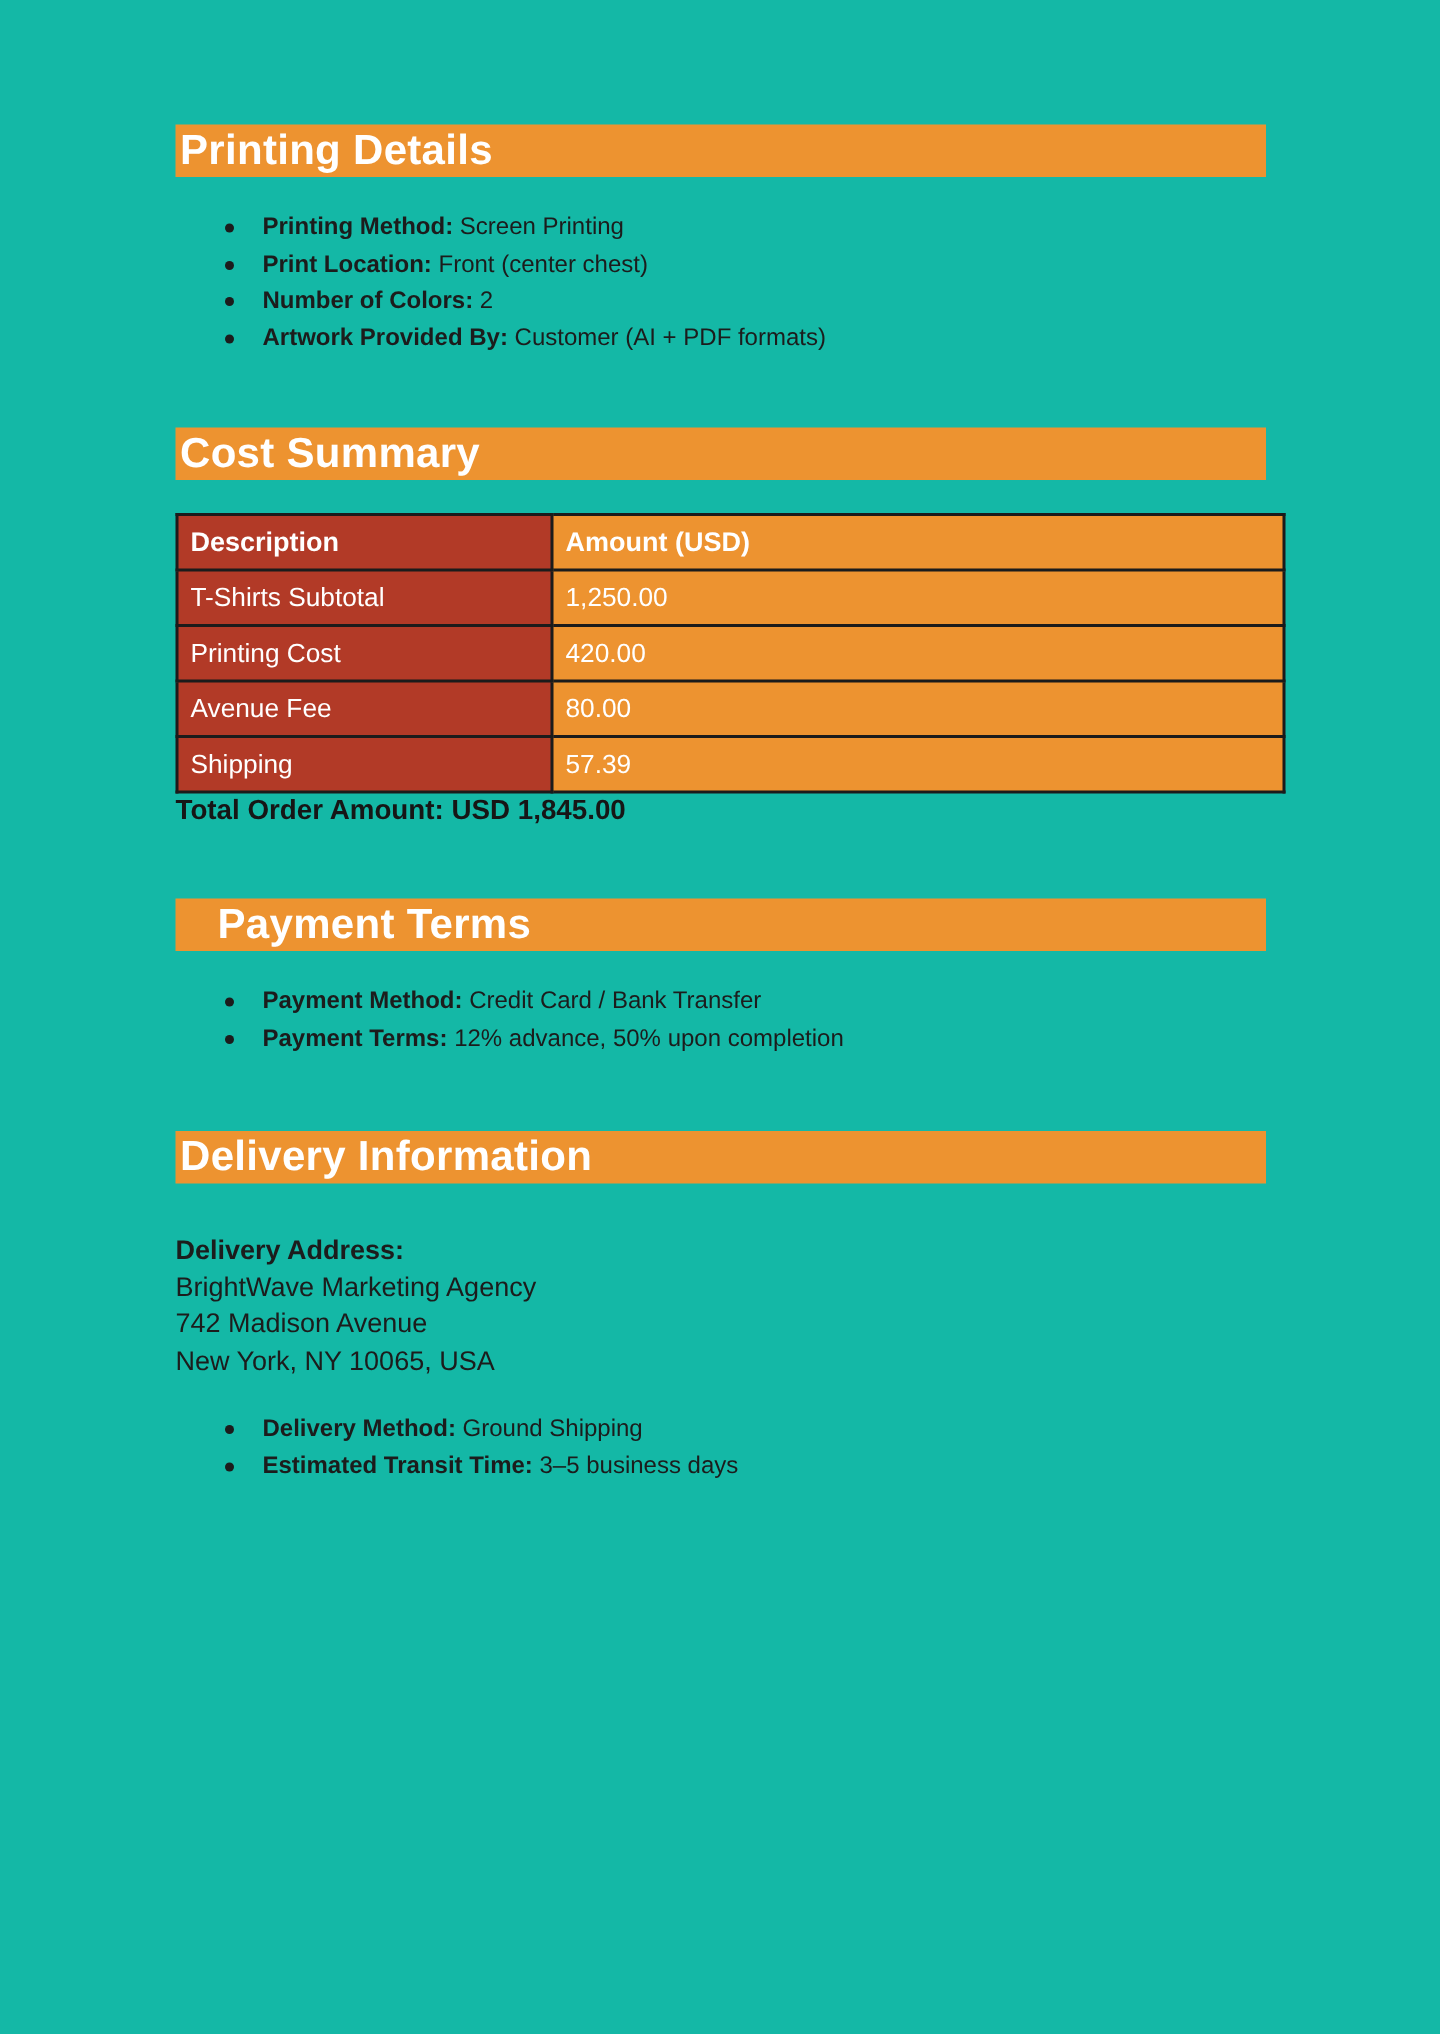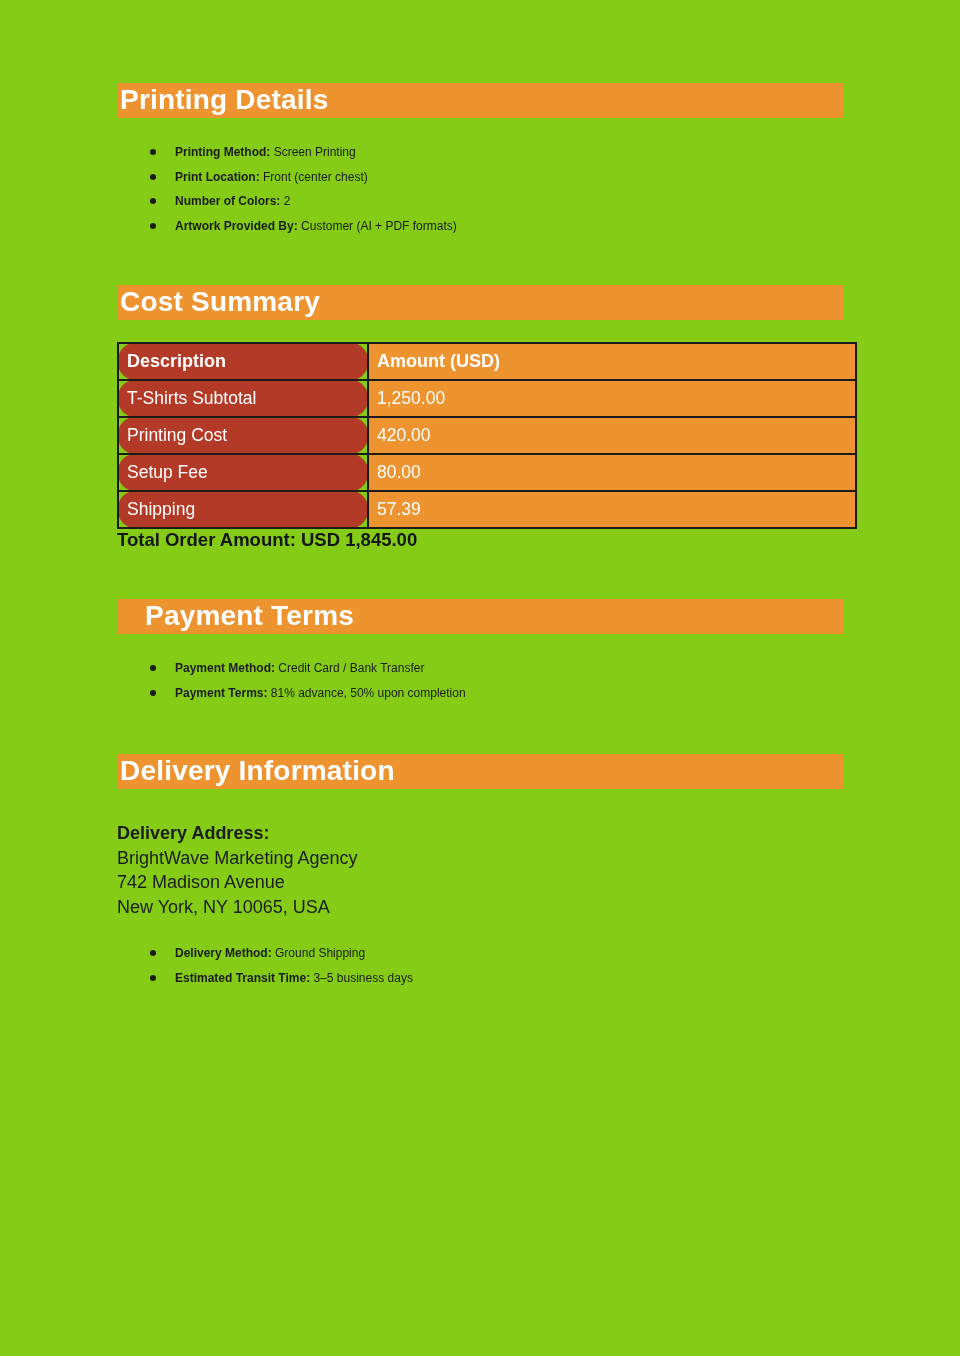--- a/index.html
+++ b/index.html
@@ -5,21 +5,21 @@
   * { margin: 0; padding: 0; box-sizing: border-box; }
   html, body { background: #f9f8f6; }
   body {
     font-family: "Liberation Sans", "DejaVu Sans", sans-serif;
     color: #1c1c1c;
   }
   .page {
     position: relative;
     width: 960px;
     height: 1356px;
-    background: #84cc16;
+    background: #14b8a6;
     overflow: hidden;
   }
   .content {
     padding: 83px 0 0 117px;
   }
   .section-bar {
     width: 727px;
     height: 35px;
     background: #ed9330;
     color: #ffffff;
@@ -29,21 +29,21 @@
     padding-left: 3px;
     letter-spacing: 0.2px;
   }
   ul.bullet-list {
     list-style: none;
     margin: 22px 0 0 31px;
   }
   ul.bullet-list li {
     position: relative;
     padding-left: 27px;
-    font-size: 12px;
+    font-size: 16px;
     line-height: 24.5px;
   }
   ul.bullet-list li::before {
     content: "";
     position: absolute;
     left: 2px;
     top: 9px;
     width: 6px;
     height: 6px;
     border-radius: 50%;
@@ -61,21 +61,21 @@
     border: 2px solid #1b1b1b;
     height: 37px;
     padding: 0 0 0 8px;
     color: #ffffff;
     font-size: 17.5px;
     text-align: left;
     vertical-align: middle;
   }
   table.cost-table th { font-weight: bold; font-size: 18px; }
   .col-desc { width: 250px; }
-  .cell-red { background: #b23a27; border-radius: 17px; }
+  .cell-red { background: #b23a27; }
   .cell-orange { background: #ed9330; }
   .total-line {
     font-size: 18.5px;
     font-weight: bold;
     color: #161616;
   }
   .bar-payment { margin-top: 48px; padding-left: 28px; }
   .bar-delivery { margin-top: 49px; }
   .address-block {
     margin-top: 32px;
@@ -114,39 +114,39 @@
       </tr>
       <tr>
         <td class="cell-red">T-Shirts Subtotal</td>
         <td class="cell-orange">1,250.00</td>
       </tr>
       <tr>
         <td class="cell-red">Printing Cost</td>
         <td class="cell-orange">420.00</td>
       </tr>
       <tr>
-        <td class="cell-red">Setup Fee</td>
+        <td class="cell-red">Avenue Fee</td>
         <td class="cell-orange">80.00</td>
       </tr>
       <tr>
         <td class="cell-red">Shipping</td>
         <td class="cell-orange">57.39</td>
       </tr>
     </tbody>
       </table>
     <div class="total-line">
       <span>Total Order Amount:</span> <span>USD 1,845.00</span>
     </div>
 
     <div class="section-bar bar-payment">
       <span>Payment Terms</span>
     </div>
     <ul class="bullet-list">
       <li><span class="b">Payment Method:</span> <span>Credit Card / Bank Transfer</span></li>
-      <li><span class="b">Payment Terms:</span> <span>81% advance, 50% upon completion</span></li>
+      <li><span class="b">Payment Terms:</span> <span>12% advance, 50% upon completion</span></li>
     </ul>
 
     <div class="section-bar bar-delivery">
       <span>Delivery Information</span>
     </div>
     <div class="address-block">
       <div class="b">Delivery Address:</div>
       <div>BrightWave Marketing Agency</div>
       <div>742 Madison Avenue</div>
       <div>New York, NY 10065, USA</div>

